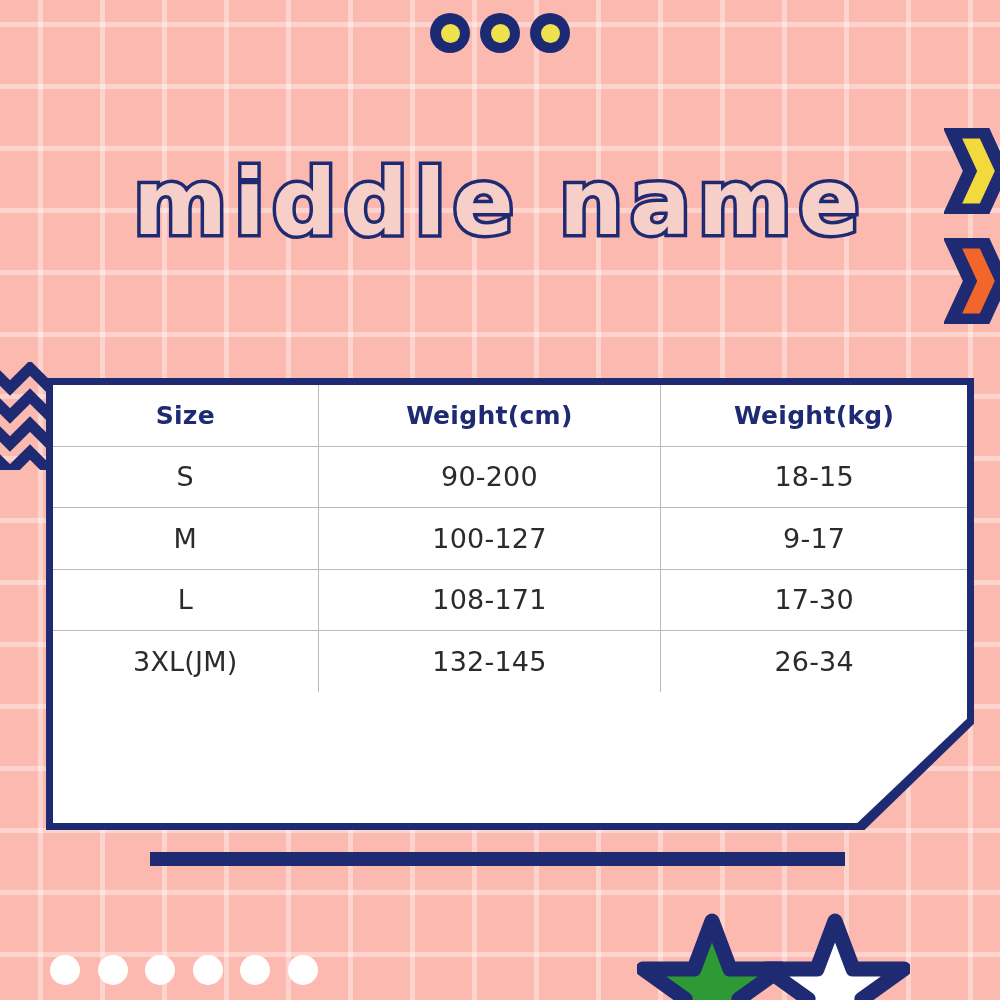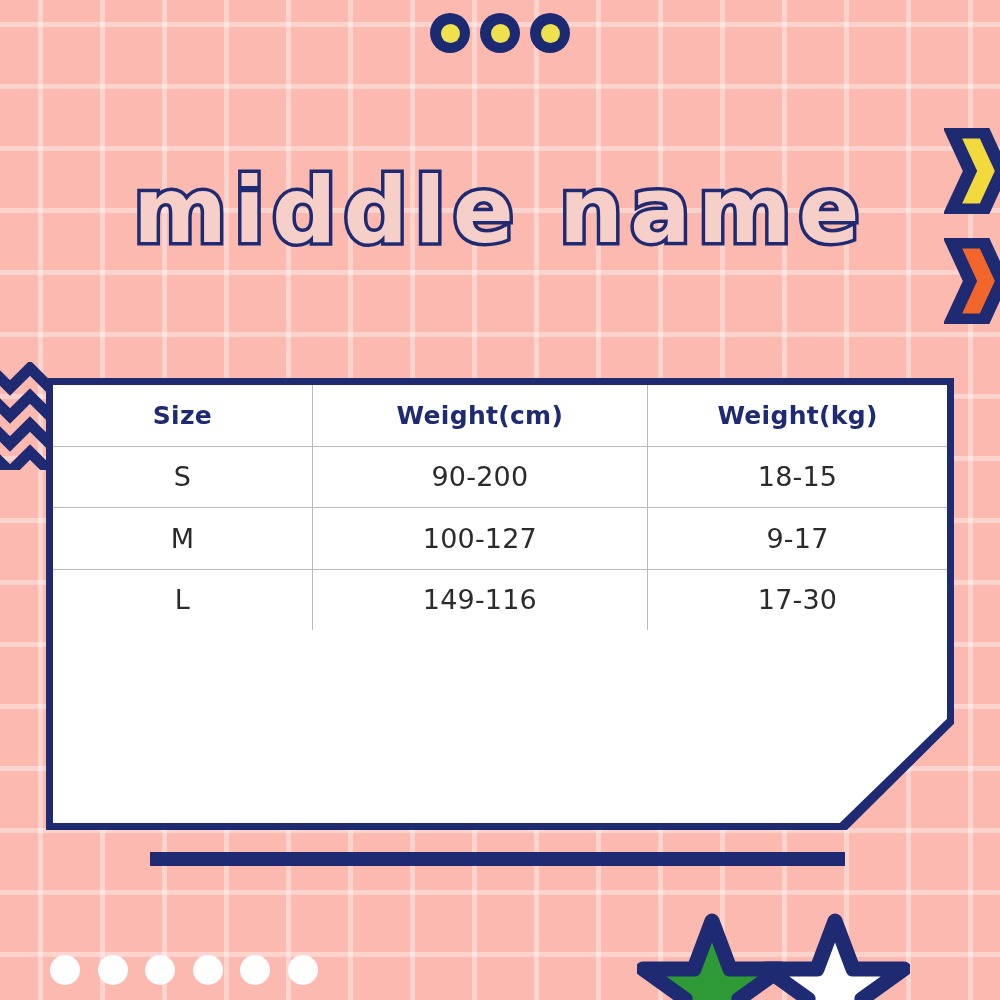--- a/index.html
+++ b/index.html
@@ -57,21 +57,20 @@
     width: 1000px;
     text-align: center;
     font-family: "DejaVu Sans", sans-serif;
     font-weight: 700;
     font-size: 90px;
     letter-spacing: 7px;
     line-height: 1;
     color: #f7cfc9;
     -webkit-text-stroke: 7px #1e2a72;
     paint-order: stroke fill;
-    margin-top: 8px;
   }
 
   
   .zigzag-left {
     position: absolute;
     left: -6px;
     top: 362px;
     width: 62px;
     height: 108px;
   }
@@ -85,20 +84,21 @@
   .chev.one { right: -6px; top: 128px; }
   .chev.two { right: -6px; top: 238px; }
 
   
   .table-wrap {
     position: absolute;
     left: 46px;
     top: 378px;
     width: 908px;
     height: 452px;
+    padding-left: 20px;
   }
   .table-frame {
     position: absolute;
     inset: 0;
     background: #1e2a72;
     -webkit-clip-path: polygon(0 0, 100% 0, 100% 76.5%, 88.2% 100%, 0 100%);
     clip-path: polygon(0 0, 100% 0, 100% 76.5%, 88.2% 100%, 0 100%);
   }
   .table-inner {
     position: absolute;
@@ -242,22 +242,27 @@
             <td>90-200</td>
             <td>18-15</td>
           </tr>
           <tr>
             <td>M</td>
             <td>100-127</td>
             <td>9-17</td>
           </tr>
           <tr>
             <td>L</td>
-            <td>149-116</td>
+            <td>108-171</td>
             <td>17-30</td>
+          </tr>
+          <tr>
+            <td>3XL(JM)</td>
+            <td>132-145</td>
+            <td>26-34</td>
           </tr>
         </tbody>
       </table>
     </div>
   </div>
 
   <div class="bar"></div>
 
   <div class="bottom-dots">
     <i></i>

